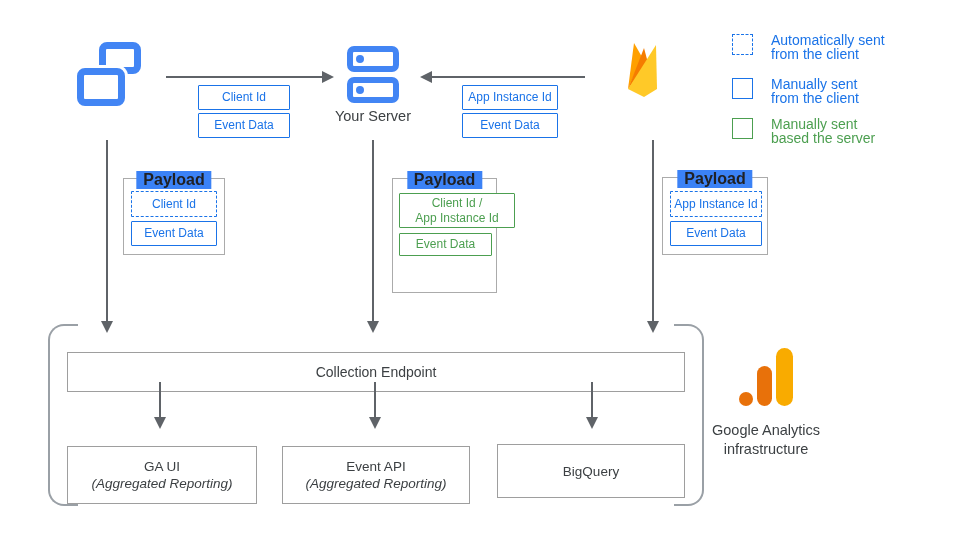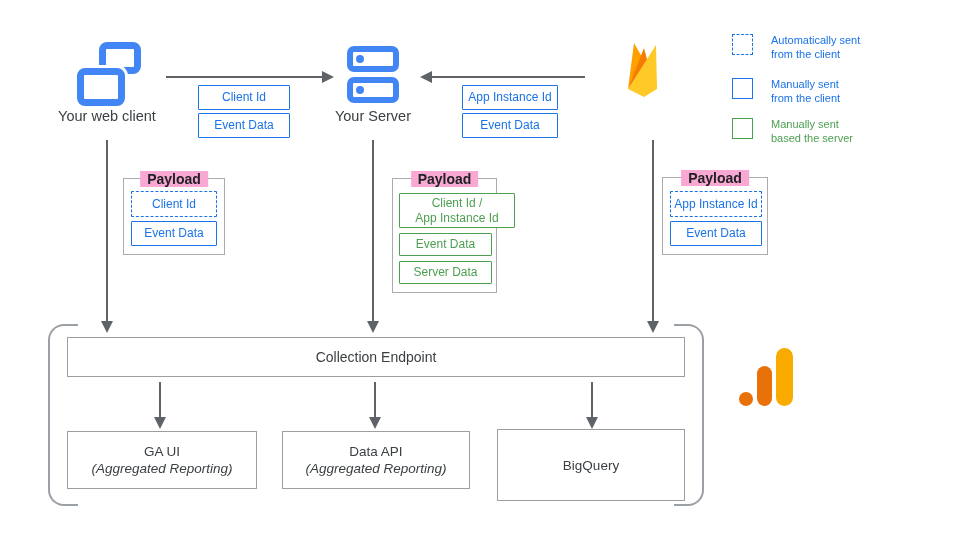--- a/index.html
+++ b/index.html
@@ -31,33 +31,33 @@
   .tag { position:absolute; border:1.5px solid #1A73E8; color:#1A73E8; background:#fff; font-size:12px; font-weight:500;
          display:flex; flex-direction:column; align-items:center; justify-content:center; text-align:center; line-height:15px; border-radius:1px; }
   .tag.dashed { border-style:dashed; }
   .tag.green  { border-color:#4C9F50; color:#4C9F50; }
 
   
   .sw { position:absolute; width:21px; height:21px; background:#fff; }
   .sw-dashed { border:1.5px dashed #1A73E8; }
   .sw-blue   { border:1.5px solid #1A73E8; }
   .sw-green  { border:1.5px solid #4C9F50; }
-  .legend-text { position:absolute; font-size:11px; line-height:14px; font-weight:500; }
+  .legend-text { position:absolute; font-size:14px; line-height:14px; font-weight:500; }
   .legend-text.blue  { color:#1A73E8; }
   .legend-text.green { color:#4C9F50; }
 
   
   .payload { position:absolute; border:1px solid #ABABAB; background:#fff; }
-  .payload-title { position:absolute; top:-8px; left:50%; transform:translateX(-50%); background:#f9a8d4; padding:0 7px;
-                   font-size:14px; font-weight:700; color:#202124; white-space:nowrap; }
+  .payload-title { position:absolute; top:-8px; left:50%; transform:translateX(-50%); background:#3b82f6; padding:0 7px;
+                   font-size:16px; font-weight:700; color:#202124; white-space:nowrap; }
 
   
   .box { position:absolute; border:1px solid #9E9E9E; background:#fff; color:#3C4043;
          display:flex; flex-direction:column; align-items:center; justify-content:center; text-align:center;
-         font-size:13.5px; line-height:17px; }
+         font-size:13.5px; line-height:17px;margin-top:15px; }
   .box .sub { font-style:italic; }
 
   
   .bracket-l { position:absolute; width:30px; height:182px; border:2px solid #9AA0A6; border-right:none; border-radius:16px 0 0 16px; }
   .bracket-r { position:absolute; width:30px; height:182px; border:2px solid #9AA0A6; border-left:none; border-radius:0 16px 16px 0; }
 
   
   .ga-dot  { position:absolute; width:14px; height:14px; border-radius:50%; background:#E8710A; }
   .ga-mid  { position:absolute; width:15px; height:40px; border-radius:8px; background:#E8710A; }
   .ga-tall { position:absolute; width:17px; height:58px; border-radius:9px; background:#F9AB00; }
@@ -65,21 +65,20 @@
 </style>
 </head>
 <body>
 
 <div class="canvas">
 
   <div class="icon-web" style="left:77px;top:42px">
     <div class="w-back"></div>
     <div class="w-front"></div>
   </div>
-  <div class="node-label" style="left:27px;top:108px;width:160px">Your web client</div>
 
   <div class="icon-server" style="left:347px;top:46px">
     <div class="s-unit">
         <span class="s-dot"></span>
       </div>
     <div class="s-unit">
         <span class="s-dot"></span>
       </div>
   </div>
   <div class="node-label" style="left:293px;top:108px;width:160px">Your Server</div>
@@ -135,21 +134,20 @@
     <div class="tag" style="left:7px;top:42px;width:86px;height:25px">Event Data</div>
   </div>
 
   <div class="payload" style="left:392px;top:178px;width:105px;height:115px">
     <span class="payload-title">Payload</span>
     <div class="tag green" style="left:6px;top:14px;width:116px;height:35px">
       <span>Client Id /</span>
       <span>App Instance Id</span>
     </div>
     <div class="tag green" style="left:6px;top:54px;width:93px;height:23px">Event Data</div>
-    <div class="tag green" style="left:6px;top:82px;width:93px;height:23px">Server Data</div>
   </div>
 
   <div class="payload" style="left:662px;top:177px;width:106px;height:78px">
     <span class="payload-title">Payload</span>
     <div class="tag dashed" style="left:7px;top:13px;width:92px;height:26px">App Instance Id</div>
     <div class="tag" style="left:7px;top:43px;width:92px;height:25px">Event Data</div>
   </div>
 
   <div class="bracket-l" style="left:48px;top:324px"></div>
   <div class="bracket-r" style="left:674px;top:324px"></div>
@@ -163,24 +161,28 @@
   <div class="head-down" style="left:369px;top:417px"></div>
 
   <div class="vline" style="left:591px;top:382px;height:35px"></div>
   <div class="head-down" style="left:586px;top:417px"></div>
 
   <div class="box" style="left:67px;top:431px;width:190px;height:58px">
     <span>GA UI</span>
     <span class="sub">(Aggregated Reporting)</span>
   </div>
   <div class="box" style="left:282px;top:431px;width:188px;height:58px">
-    <span>Data API</span>
+    <span>Event API</span>
     <span class="sub">(Aggregated Reporting)</span>
   </div>
-  <div class="box" style="left:497px;top:429px;width:188px;height:72px;padding:0 4px">
+  <div class="box" style="left:497px;top:429px;width:188px;height:54px;padding:0 4px">
     <span>BigQuery</span>
   </div>
 
   <div class="ga-dot" style="left:739px;top:392px"></div>
   <div class="ga-mid" style="left:757px;top:366px"></div>
   <div class="ga-tall" style="left:776px;top:348px"></div>
+  <div class="ga-text" style="left:666px;top:421px">
+    <div>Google Analytics</div>
+    <div>infrastructure</div>
+  </div>
 
 </div>
 
 </body></html>

